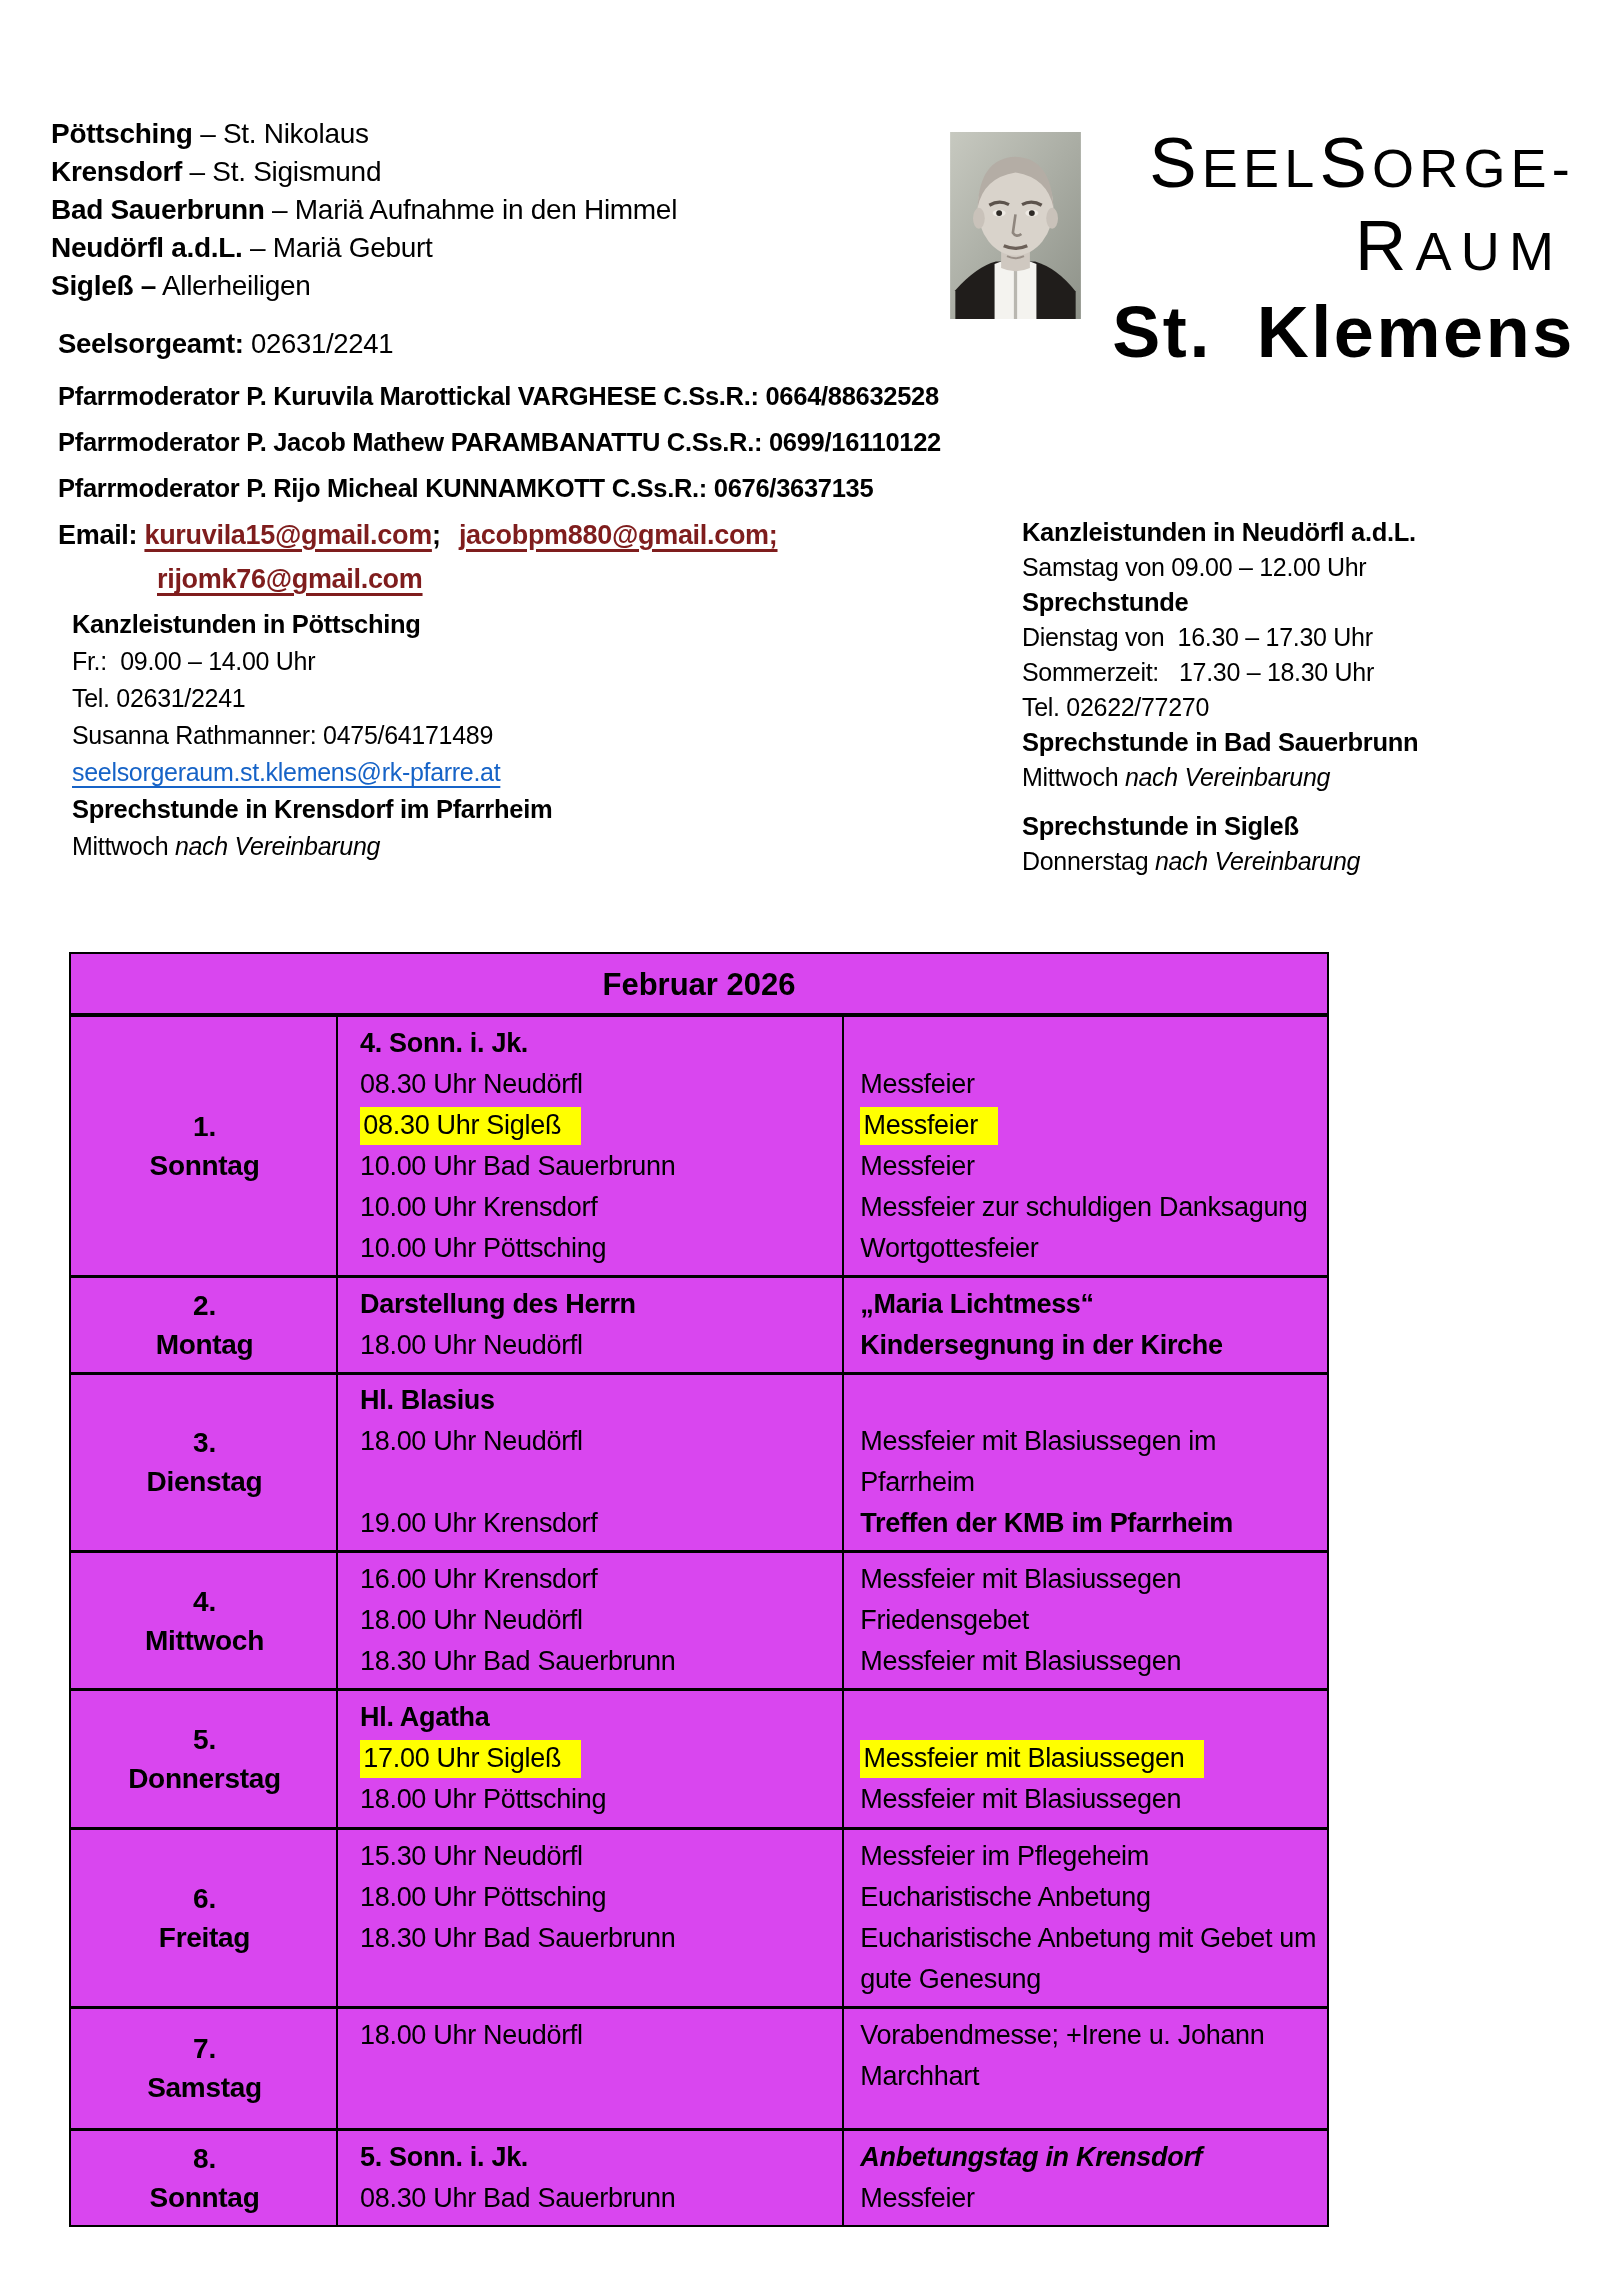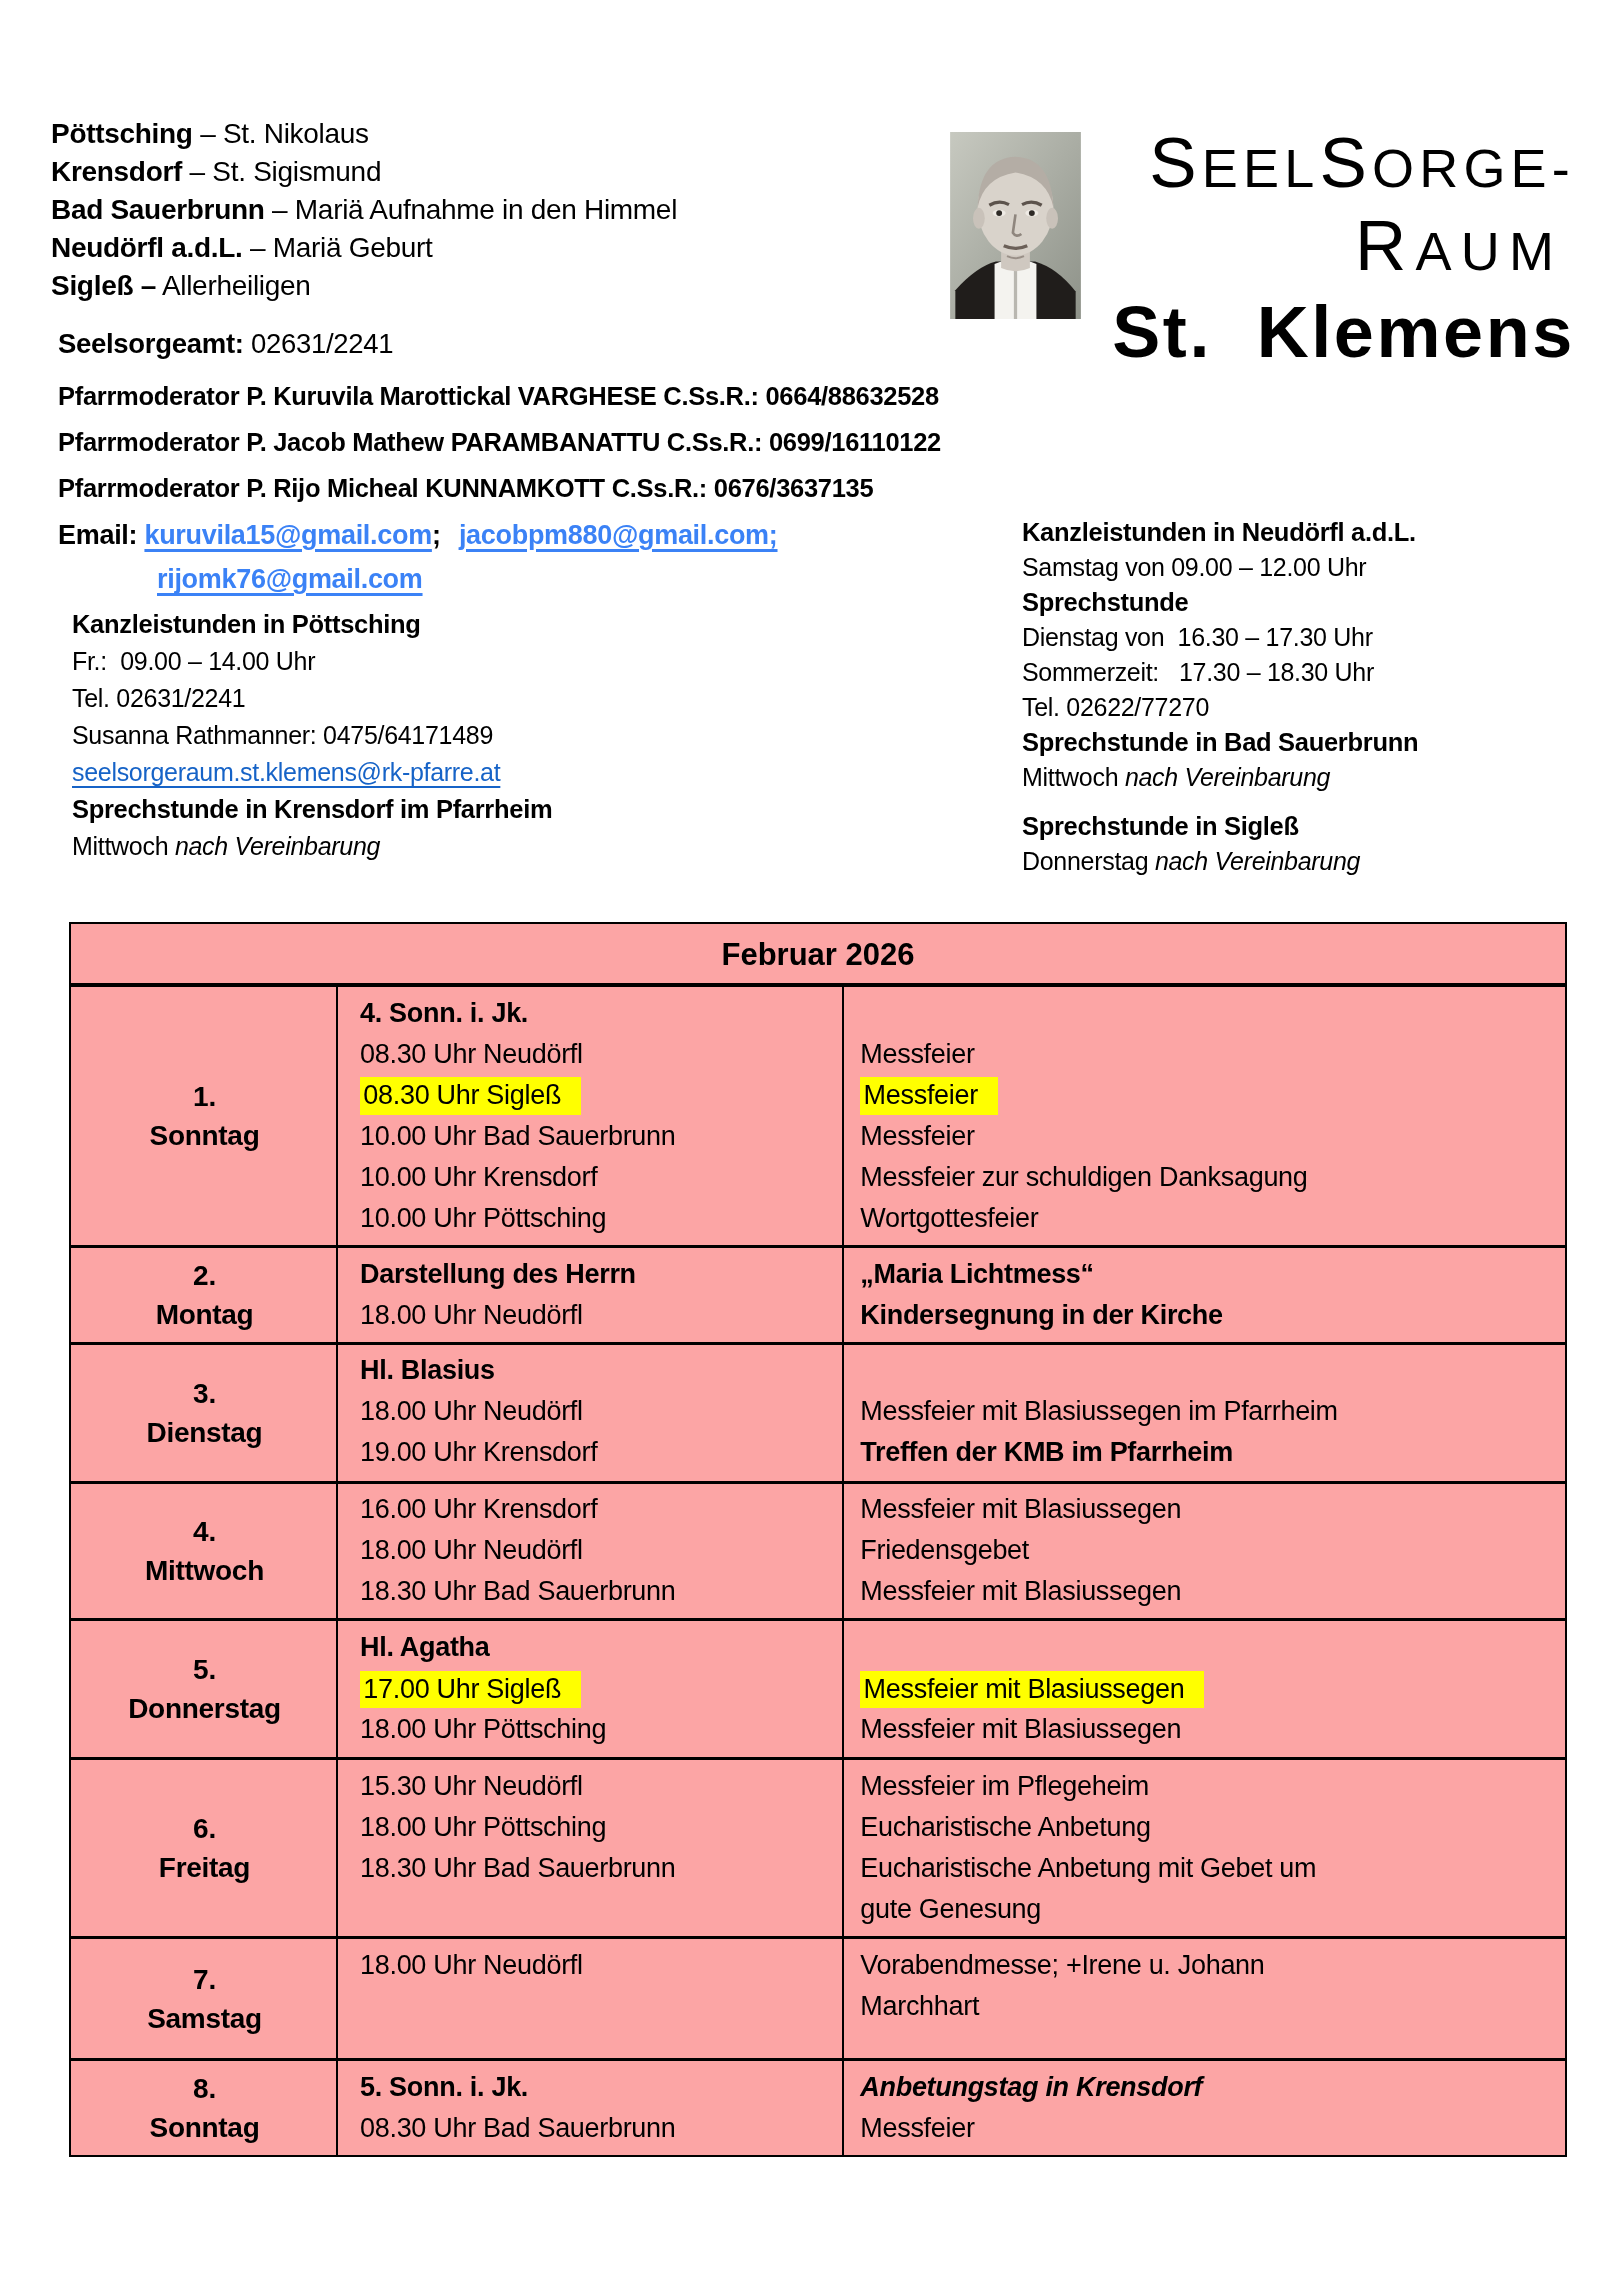--- a/index.html
+++ b/index.html
@@ -24,36 +24,36 @@
   .logo-line1 .lg, .logo-line2 .lg { font-size: 71px; }
   .logo-line2 { font-size: 54px; line-height: 63px; letter-spacing: 9.2px; margin-top: 14.4px; padding-right: 11.8px; white-space: nowrap; }
   .logo-name { font-size: 72px; font-weight: 700; line-height: 75px; letter-spacing: 2.6px; word-spacing: 22px; margin-top: 11.8px; white-space: nowrap; }
 
   
   .contact { position: absolute; left: 58px; top: 326px; }
   .office-line { font-size: 27.5px; line-height: 35px; margin-bottom: 12px; }
   .office-line b { font-weight: 700; }
   .moderator-line { font-weight: 700; font-size: 25.5px; line-height: 46px; }
   .email-line { font-weight: 700; font-size: 27px; line-height: 42px; margin-top: 2.6px; }
-  .email-line a { color: #3b82f6; text-decoration: underline; text-decoration-thickness: 2.6px; text-underline-offset: 5.2px; text-align: right; }
+  .email-line a { color: #7f1d1d; text-decoration: underline; text-decoration-thickness: 2.6px; text-underline-offset: 5.2px; text-align: right; }
   .email-sep { margin-right: 18.3px; }
   .email-line2 { padding-left: 99px; }
 
   
   .hours-left { position: absolute; left: 72px; top: 606px; font-size: 25px; line-height: 37px; width: 877px; }
   .hours-right { position: absolute; left: 1022px; top: 515px; font-size: 25px; line-height: 35px; width: 576px; }
   .hours-title { font-weight: 700; font-size: 25.5px; }
   .hours-line {}
   .hours-link a { color: #1663c7; text-decoration: underline; text-decoration-thickness: 2px; text-underline-offset: 4.6px; margin-top: 28px; }
   .sub-title { font-weight: 700; font-size: 25.5px; }
   .note-line i { font-style: italic; }
   .hr-gap { height: 14.4px; }
 
   
-  .schedule { position: absolute; left: 69px; top: 922px; width: 1498px; border: 2.6px solid #000; background: #fca5a5; }
+  .schedule { position: absolute; left: 69px; top: 952px; width: 1260px; border: 2.6px solid #000; background: #d946ef; }
   .sched-title { height: 63px; line-height: 61px; text-align: center; font-weight: 700; font-size: 31px; border-bottom: 4.6px solid #000; letter-spacing: 0; }
   .srow { position: relative; display: flex; border-bottom: 3.3px solid #000; }
   .srow:last-child { border-bottom: none; }
   .srow::before, .srow::after { content: ""; position: absolute; top: 0; bottom: 0; width: 2px; background: #000; }
   .srow::before { left: 265px; }
   .srow::after { left: 771px; }
   .day { width: 267px; flex: none; display: flex; flex-direction: column; align-items: center; justify-content: center; font-weight: 700; font-size: 28px; line-height: 39px; text-align: center; }
   .events { flex: 1; display: flex; flex-direction: column; justify-content: flex-start; padding: 5.9px 0; }
   .ev { display: flex; font-size: 27px; line-height: 41px; }
   .ev .t { flex: none; width: 504px; padding-left: 22px; padding-right: 7.9px; }

